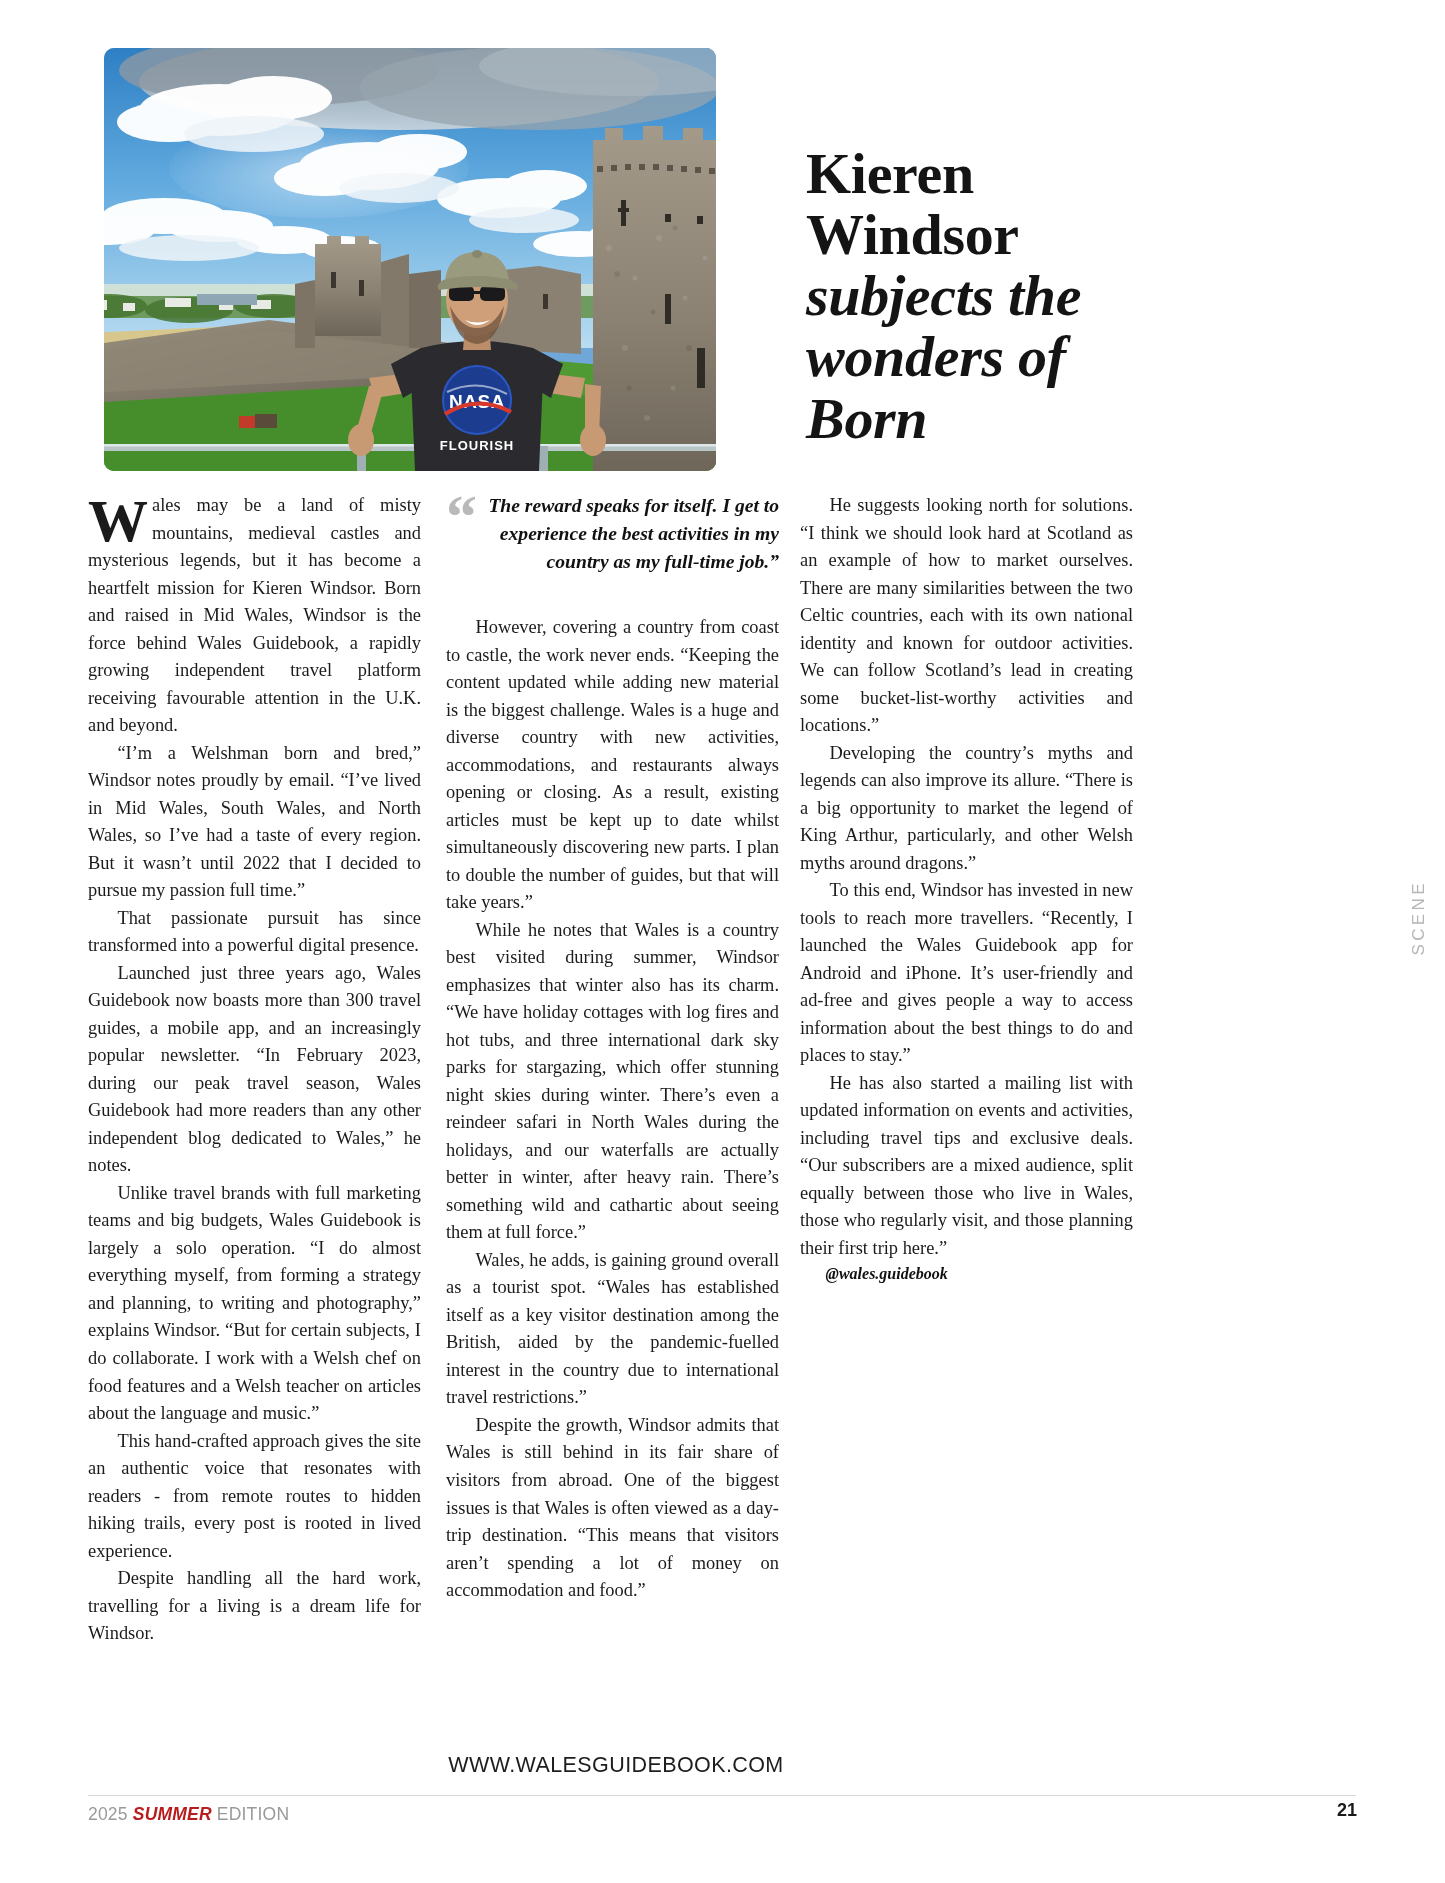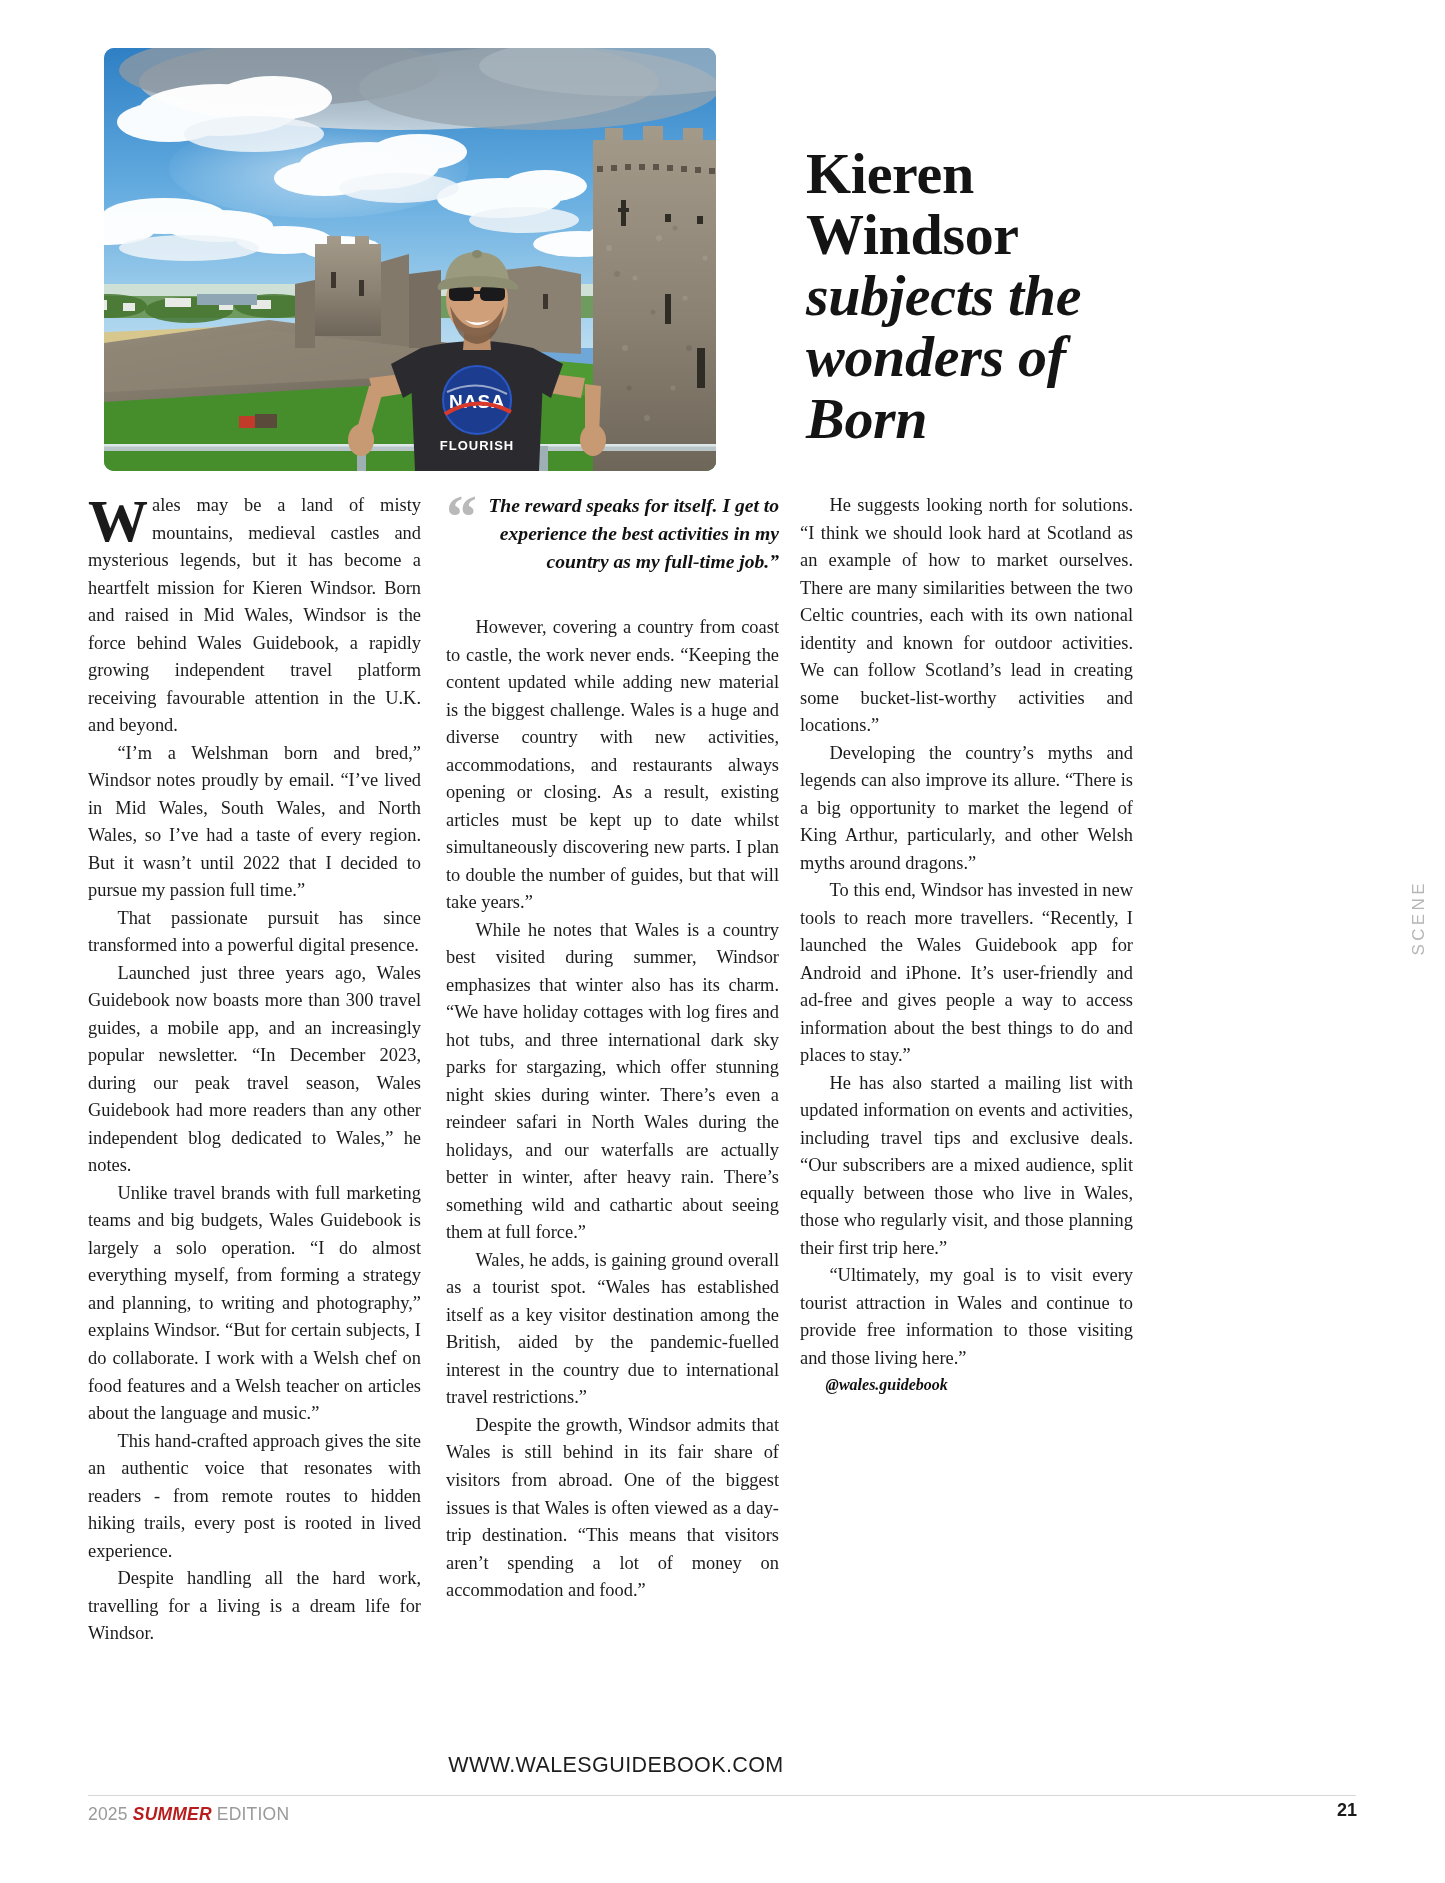--- a/index.html
+++ b/index.html
@@ -380,21 +380,21 @@
     <span class="hl-roman">Windsor</span>
     <span class="hl-italic">subjects the</span>
     <span class="hl-italic">wonders of</span>
     <span class="hl-italic">Born</span>
   </h1>
 
   <div class="col col-1">
     <p class="first dropcap-para"><span class="dropcap">W</span><span>ales may be a land of misty mountains, medieval castles and mysterious legends, but it has become a heartfelt mission for Kieren Windsor. Born and raised in Mid Wales, Windsor is the force behind Wales Guidebook, a rapidly growing independent travel platform receiving favourable attention in the U.K. and beyond.</span></p>
     <p>“I’m a Welshman born and bred,” Windsor notes proudly by email. “I’ve lived in Mid Wales, South Wales, and North Wales, so I’ve had a taste of every region. But it wasn’t until 2022 that I decided to pursue my passion full time.”</p>
     <p>That passionate pursuit has since transformed into a powerful digital presence.</p>
-    <p>Launched just three years ago, Wales Guidebook now boasts more than 300 travel guides, a mobile app, and an increasingly popular newsletter. “In December 2023, during our peak travel season, Wales Guidebook had more readers than any other independent blog dedicated to Wales,” he notes.</p>
+    <p>Launched just three years ago, Wales Guidebook now boasts more than 300 travel guides, a mobile app, and an increasingly popular newsletter. “In February 2023, during our peak travel season, Wales Guidebook had more readers than any other independent blog dedicated to Wales,” he notes.</p>
     <p>Unlike travel brands with full marketing teams and big budgets, Wales Guidebook is largely a solo operation. “I do almost everything myself, from forming a strategy and planning, to writing and photography,” explains Windsor. “But for certain subjects, I do collaborate. I work with a Welsh chef on food features and a Welsh teacher on articles about the language and music.”</p>
     <p>This hand-crafted approach gives the site an authentic voice that resonates with readers - from remote routes to hidden hiking trails, every post is rooted in lived experience.</p>
     <p>Despite handling all the hard work, travelling for a living is a dream life for Windsor.</p>
   </div>
 
   <div class="col col-2">
     <div class="pullquote">
       <span class="pq-mark">“</span>
       <p class="pq-text">The reward speaks for itself. I get to experience the best activities in my country as my full-time job.”</p>
     </div>
@@ -402,21 +402,20 @@
     <p>While he notes that Wales is a country best visited during summer, Windsor emphasizes that winter also has its charm. “We have holiday cottages with log fires and hot tubs, and three international dark sky parks for stargazing, which offer stunning night skies during winter. There’s even a reindeer safari in North Wales during the holidays, and our waterfalls are actually better in winter, after heavy rain. There’s something wild and cathartic about seeing them at full force.”</p>
     <p>Wales, he adds, is gaining ground overall as a tourist spot. “Wales has established itself as a key visitor destination among the British, aided by the pandemic-fuelled interest in the country due to international travel restrictions.”</p>
     <p>Despite the growth, Windsor admits that Wales is still behind in its fair share of visitors from abroad. One of the biggest issues is that Wales is often viewed as a day-trip destination. “This means that visitors aren’t spending a lot of money on accommodation and food.”</p>
   </div>
 
   <div class="col col-3">
     <p class="first" style="text-indent:1.6em">He suggests looking north for solutions. “I think we should look hard at Scotland as an example of how to market ourselves. There are many similarities between the two Celtic countries, each with its own national identity and known for outdoor activities. We can follow Scotland’s lead in creating some bucket-list-worthy activities and locations.”</p>
     <p>Developing the country’s myths and legends can also improve its allure. “There is a big opportunity to market the legend of King Arthur, particularly, and other Welsh myths around dragons.”</p>
     <p>To this end, Windsor has invested in new tools to reach more travellers. “Recently, I launched the Wales Guidebook app for Android and iPhone. It’s user-friendly and ad-free and gives people a way to access information about the best things to do and places to stay.”</p>
     <p>He has also started a mailing list with updated information on events and activities, including travel tips and exclusive deals. “Our subscribers are a mixed audience, split equally between those who live in Wales, those who regularly visit, and those planning their first trip here.”</p>
-    <p>“Ultimately, my goal is to visit every tourist attraction in Wales and continue to provide free information to those visiting and those living here.”</p>
     <p class="handle">@wales.guidebook</p>
   </div>
 
   <div class="site-url">WWW.WALESGUIDEBOOK.COM</div>
 
   <div class="side-label">SCENE</div>
 
   <div class="footer-rule"></div>
   <div class="footer-edition">
     <span>2025</span>

